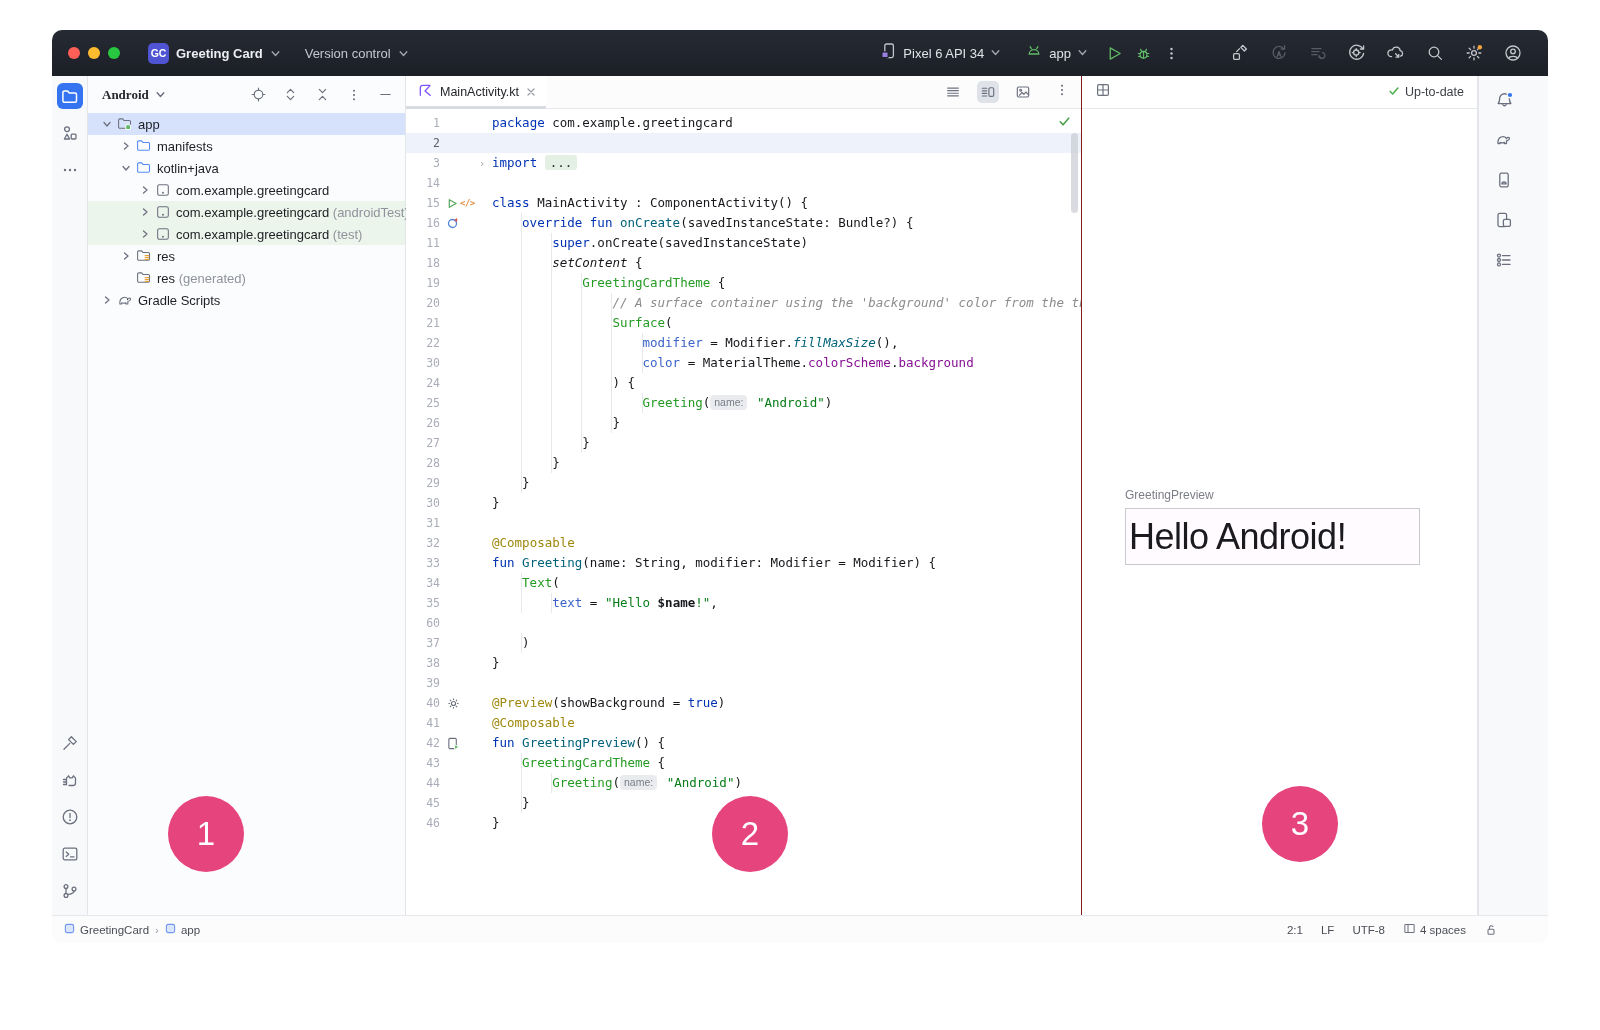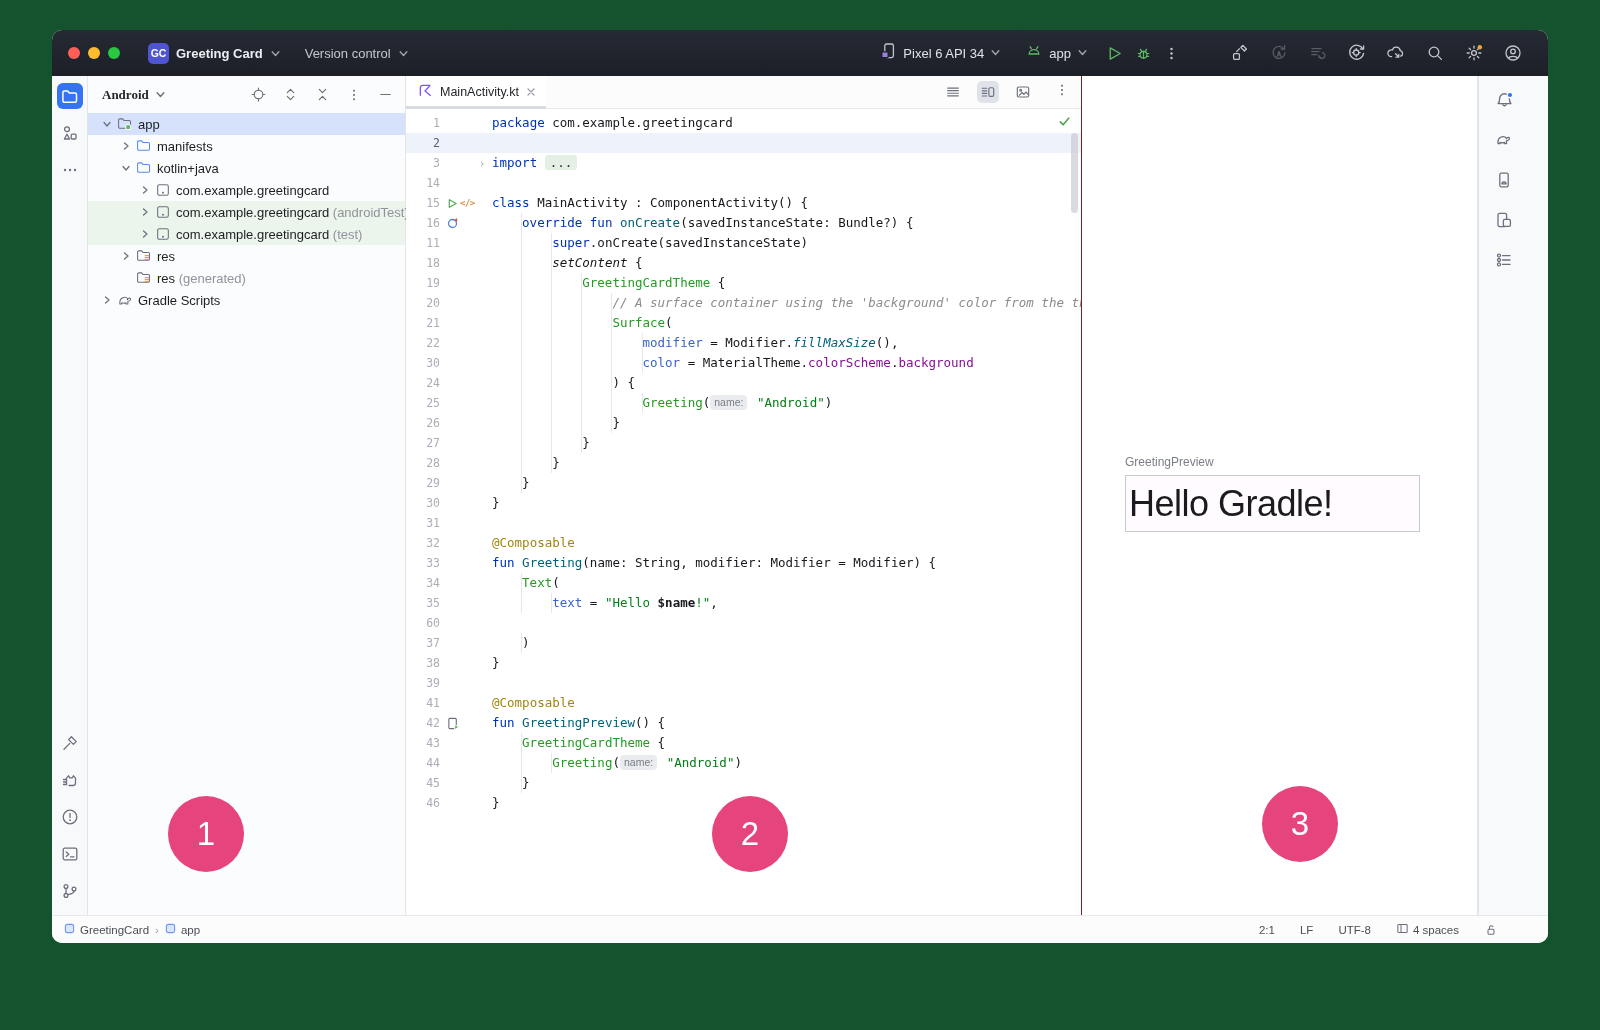--- a/index.html
+++ b/index.html
@@ -1,17 +1,17 @@
 <!DOCTYPE html>
 <html style="--accent: #3574f0; --sel: #d6e2fb; --grn: #ebf5eb; --rungreen: #5fb865; --resorange: #e8a33d; --noti: #f2a53a; --badge: #4f55d2; --kt: #7f52ff; --tbbg: #1c1f26; --pink: #e6447d;"><head>
 <meta charset="utf-8">
 <style>
   * { box-sizing: border-box; margin: 0; padding: 0; }
   body { width: 1600px; height: 1030px; background: #000; font-family: "Liberation Sans", sans-serif; overflow: hidden; }
-  .stage { position: relative; width: 1600px; height: 1030px; background: #14532d; }
+  .stage { position: relative; width: 1600px; height: 1030px; background: #ffffff; }
   .window { position: absolute; left: 52px; top: 30px; width: 1496px; height: 913px; border-radius: 10px; overflow: hidden; background: #fff; display: flex; flex-direction: column; }
 
   
   .titlebar { height: 46px; flex: none; background: linear-gradient(#262a34, var(--tbbg,#1c1f26)); display: flex; align-items: center; color: #dfe1e6; }
   .traffic { display: flex; gap: 8px; padding: 0 14px 0 16px; }
   .dot { width: 12px; height: 12px; border-radius: 50%; display: inline-block; }
   .dot.red { background: #ff5f57; } .dot.yellow { background: #febc2e; } .dot.green { background: #28c840; }
   .menu { display: flex; align-items: center; gap: 7px; margin-left: 14px; cursor: default; }
   .gc-badge { width: 21px; height: 21px; border-radius: 5px; background: var(--badge,#4f55d2); color: #fff; font-size: 10.5px; font-weight: 700; display: flex; align-items: center; justify-content: center; }
   .proj-name { font-size: 13px; font-weight: 600; color: #eceef2; }
@@ -77,21 +77,21 @@
   .pv-status { margin-left: auto; display: flex; align-items: center; gap: 5px; font-size: 12.5px; color: #3d4046; }
   .pv-body { flex: 1; position: relative; background: #fff; }
   .pv-label { position: absolute; left: 43px; top: 379px; font-size: 12px; color: #7b7e86; }
   .pv-box { position: absolute; left: 43px; top: 399px; width: 295px; height: 57px; border: 1px solid #c7c9ce; background: #fffbff; display: flex; align-items: center; padding-left: 3px; font-size: 36px; color: #1b1b1f; letter-spacing: -.5px; }
 
   
   .statusbar { height: 28px; flex: none; border-top: 1px solid #e6e8ec; background: #fcfcfd; display: flex; align-items: center; font-size: 11.5px; color: #4b4e56; padding: 0 50px 0 12px; }
   .crumbs { display: flex; align-items: center; gap: 6px; }
   .crumb { display: flex; align-items: center; gap: 5px; }
   .crumb-sep::before { content: "›"; color: #9a9ea8; }
-  .sright { margin-left: auto; display: flex; align-items: center; gap: 25px; }
+  .sright { margin-left: auto; display: flex; align-items: center; gap: 18px; }
   .swidget { display: flex; align-items: center; gap: 4px; }
 
   .circle { position: absolute; width: 76px; height: 76px; border-radius: 50%; background: var(--pink,#e6447d); color: #fff; display: flex; align-items: center; justify-content: center; font-size: 33px; font-weight: 500; }
 </style>
 </head>
 <body>
 
 <div class="stage">
   <div class="window">
 
@@ -666,20 +666,33 @@
                 <span class="gfold"></span>
                 <span class="ctext"><span style="color: rgb(23, 24, 28);">}</span></span>
               </div>
               <div class="crow">
                 <span class="gnum">39</span>
                 <span class="gicons"></span>
                 <span class="gfold"></span>
                 <span class="ctext"></span>
               </div>
               <div class="crow">
+                <span class="gnum">40</span>
+                <span class="gicons">
+                  <span style="display: flex;">
+                    <svg width="13" height="13" viewBox="0 0 14 14" fill="none" stroke="#6c707e" stroke-width="1.2">
+                      <circle cx="7" cy="7" r="2.2"></circle>
+                      <path d="M7 1.6v1.6M7 10.8v1.6M1.6 7h1.6M10.8 7h1.6M3.2 3.2l1.1 1.1M9.7 9.7l1.1 1.1M10.8 3.2 9.7 4.3M4.3 9.7l-1.1 1.1"></path>
+                    </svg>
+                  </span>
+                </span>
+                <span class="gfold"></span>
+                <span class="ctext"><span style="color: rgb(158, 136, 13);">@Preview</span><span style="color: rgb(23, 24, 28);">(showBackground = </span><span style="color: rgb(0, 51, 179);">true</span><span style="color: rgb(23, 24, 28);">)</span></span>
+              </div>
+              <div class="crow">
                 <span class="gnum">41</span>
                 <span class="gicons"></span>
                 <span class="gfold"></span>
                 <span class="ctext"><span style="color: rgb(158, 136, 13);">@Composable</span></span>
               </div>
               <div class="crow">
                 <span class="gnum">42</span>
                 <span class="gicons">
                   <span style="display: flex;">
                     <svg width="13" height="13" viewBox="0 0 14 14" fill="none" stroke="#6c707e" stroke-width="1.2">
@@ -717,24 +730,36 @@
               </div>
             </div>
           <span class="inspect"><svg width="13" height="13" viewBox="0 0 14 14" fill="none" stroke="#52a352" stroke-width="1.8" stroke-linecap="round" stroke-linejoin="round">
                 <path d="M2.5 7.5 5.5 10.5 11.5 3.5"></path>
               </svg></span>
           <span class="sbar"></span>
         </div>
       </div>
 
       <div class="preview">
+        <div class="pv-header">
+          <span><svg width="16" height="16" viewBox="0 0 16 16" fill="none" stroke="#6c707e" stroke-width="1.2">
+                <rect x="2.6" y="2.6" width="10.8" height="10.8" rx="1.4"></rect>
+                <path d="M2.6 8 H13.4 M8 2.6 V13.4"></path>
+              </svg></span>
+          <span class="pv-status">
+            <span><svg width="12" height="12" viewBox="0 0 14 14" fill="none" stroke="#4fae4e" stroke-width="1.8" stroke-linecap="round" stroke-linejoin="round">
+                  <path d="M2.5 7.5 5.5 10.5 11.5 3.5"></path>
+                </svg></span>
+            <span>Up-to-date</span>
+          </span>
+        </div>
         <div class="pv-body">
           <div class="pv-label">GreetingPreview</div>
           <div class="pv-box">
-            <span>Hello Gradle!</span>
+            <span>Hello Android!</span>
           </div>
         </div>
       </div>
 
       <div class="strip right">
           <span class="sicon">
             <svg width="19" height="19" viewBox="0 0 18 18" fill="none" stroke="currentColor" stroke-width="1.3" stroke-linecap="round" stroke-linejoin="round">
               <path d="M9 2.6a4.6 4.6 0 0 1 4.6 4.6c0 3 .7 4 1.4 4.7H3c.7-.7 1.4-1.7 1.4-4.7A4.6 4.6 0 0 1 9 2.6z"></path>
               <path d="M7.4 12.9a1.7 1.7 0 0 0 3.2 0"></path>
               <circle cx="14.2" cy="3.8" r="2.6" style="fill:var(--accent)" stroke="#f8f9fb" stroke-width="1.2"></circle>

